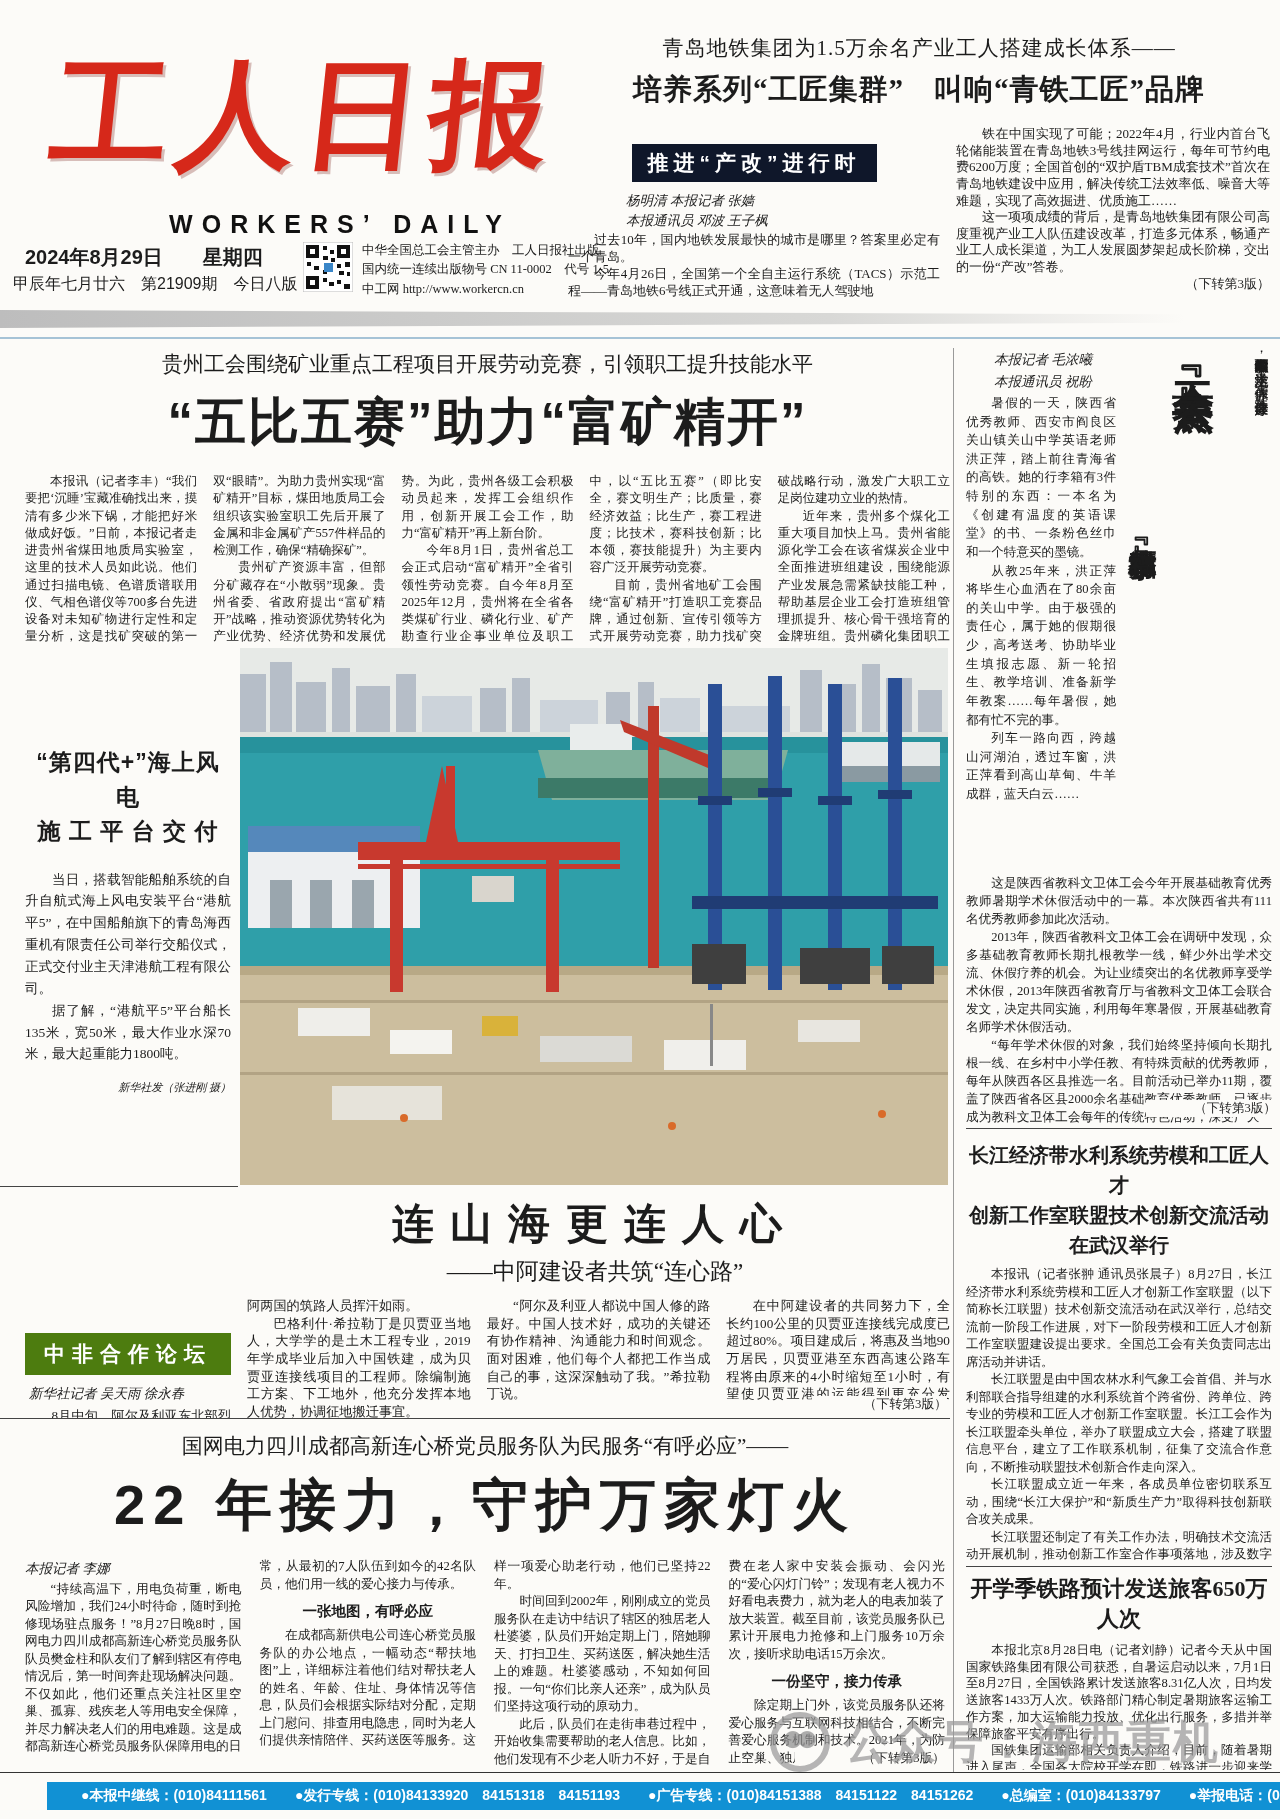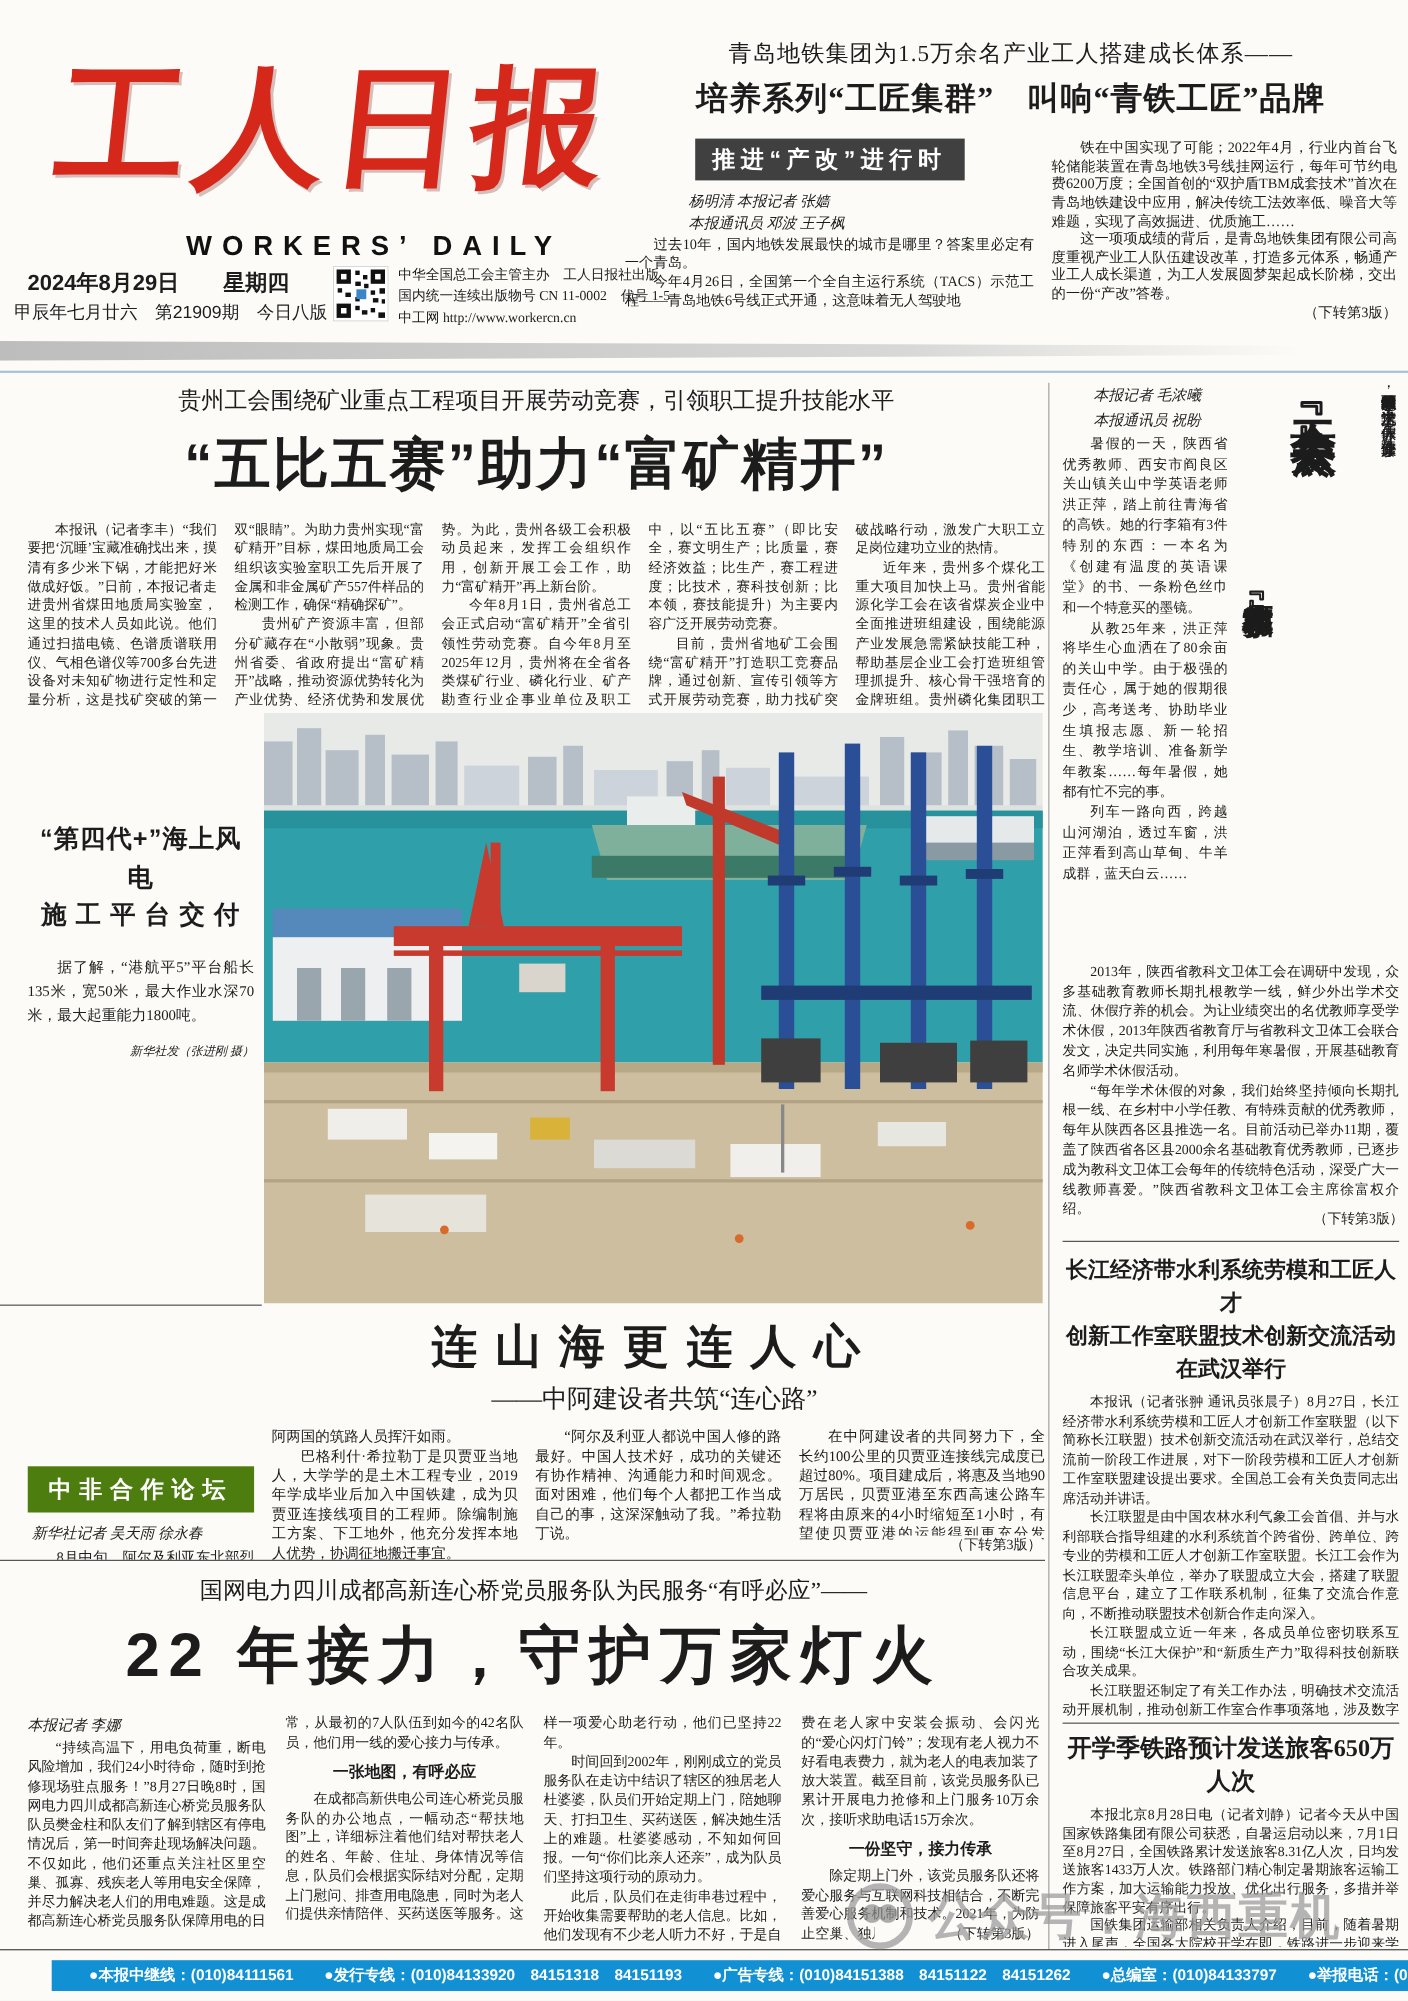--- a/index.html
+++ b/index.html
@@ -21,21 +21,21 @@
   .qr{left:303px;top:242px;}
   .pubinfo{left:362px;top:241px;width:205px;font-size:12.5px;line-height:1.55;white-space:nowrap;}
 
   
   #qingdao{left:568px;top:34px;width:702px;height:300px;}
   #qingdao .kicker{font-size:21px;letter-spacing:1px;}
   #qingdao .hl{font-size:29px;font-weight:900;margin-top:8px;letter-spacing:1px;white-space:nowrap;}
   #qingdao .row{display:flex;gap:16px;margin-top:16px;}
   #qingdao .colL{width:372px;}
   #qingdao .colR{width:314px;font-size:13px;line-height:1.28;}
-  .badge{display:block;width:fit-content;margin:0 auto 10px;background:#404040;color:#fff;
+  .badge{display:block;width:fit-content;margin:18px auto 10px;background:#0f172a;color:#fff;
          font-weight:bold;font-size:21px;letter-spacing:5px;padding:5px 16px;
          font-family:"Liberation Sans",sans-serif;}
   .byline{font-style:italic;font-size:13.5px;text-indent:0;margin:2px 0 2px 58px;text-align:left;}
   #qingdao .colL p.body{font-size:13px;line-height:1.3;}
   .jumpline{text-align:right;text-indent:0;}
 
   
   .strip{left:0;top:308px;width:1185px;height:21px;
          background:linear-gradient(to right,#bdbdbd,#d8d8d6 70%,rgba(216,216,214,0));
          clip-path:polygon(0 10%,100% 30%,100% 70%,0 95%);}
@@ -212,32 +212,34 @@
         <div class="byline" style="margin-left:28px">本报通讯员 祝盼</div>
         <p>暑假的一天，陕西省优秀教师、西安市阎良区关山镇关山中学英语老师洪正萍，踏上前往青海省的高铁。她的行李箱有3件特别的东西：一本名为《创建有温度的英语课堂》的书、一条粉色丝巾和一个特意买的墨镜。</p>
         <p>从教25年来，洪正萍将毕生心血洒在了80余亩的关山中学。由于极强的责任心，属于她的假期很少，高考送考、协助毕业生填报志愿、新一轮招生、教学培训、准备新学年教案……每年暑假，她都有忙不完的事。</p>
         <p>列车一路向西，跨越山河湖泊，透过车窗，洪正萍看到高山草甸、牛羊成群，蓝天白云……</p>
       </div>
       <div class="vtxt vh2">乡村教师『享幸福』</div>
       <div class="vtxt vh1">工会『烹大餐』</div>
       <div class="vtxt vkick">陕西组织教师暑期学术休假，送上『学术交流＋休假疗养＋健康诊疗』『三件套』</div>
     </div>
     <div class="closing">
+      <p>这是陕西省教科文卫体工会今年开展基础教育优秀教师暑期学术休假活动中的一幕。本次陕西省共有111名优秀教师参加此次活动。</p>
       <p>2013年，陕西省教科文卫体工会在调研中发现，众多基础教育教师长期扎根教学一线，鲜少外出学术交流、休假疗养的机会。为让业绩突出的名优教师享受学术休假，2013年陕西省教育厅与省教科文卫体工会联合发文，决定共同实施，利用每年寒暑假，开展基础教育名师学术休假活动。</p>
       <p>“每年学术休假的对象，我们始终坚持倾向长期扎根一线、在乡村中小学任教、有特殊贡献的优秀教师，每年从陕西各区县推选一名。目前活动已举办11期，覆盖了陕西省各区县2000余名基础教育优秀教师，已逐步成为教科文卫体工会每年的传统特色活动，深受广大一线教师喜爱。”陕西省教科文卫体工会主席徐富权介绍。</p>
     </div>
   </aside>
   <div class="abs gh-jump">（下转第3版）</div>
 
   <aside class="abs" id="wind">
     <div class="hl c">
       <div>“第四代+”海上风电</div>
       <div>施 工 平 台 交 付</div>
     </div>
     <div class="body">
+      <p>当日，搭载智能船舶系统的自升自航式海上风电安装平台“港航平5”，在中国船舶旗下的青岛海西重机有限责任公司举行交船仪式，正式交付业主天津港航工程有限公司。</p>
       <p>据了解，“港航平5”平台船长135米，宽50米，最大作业水深70米，最大起重能力1800吨。</p>
       <p class="credit nofirst">新华社发（张进刚 摄）</p>
     </div>
   </aside>
 
   <div class="abs" id="photo">
     <svg width="708" height="537" viewBox="0 0 708 537">
       <rect width="708" height="88" fill="#e7eae7"></rect>
 
       <g fill="#b6bec8">

